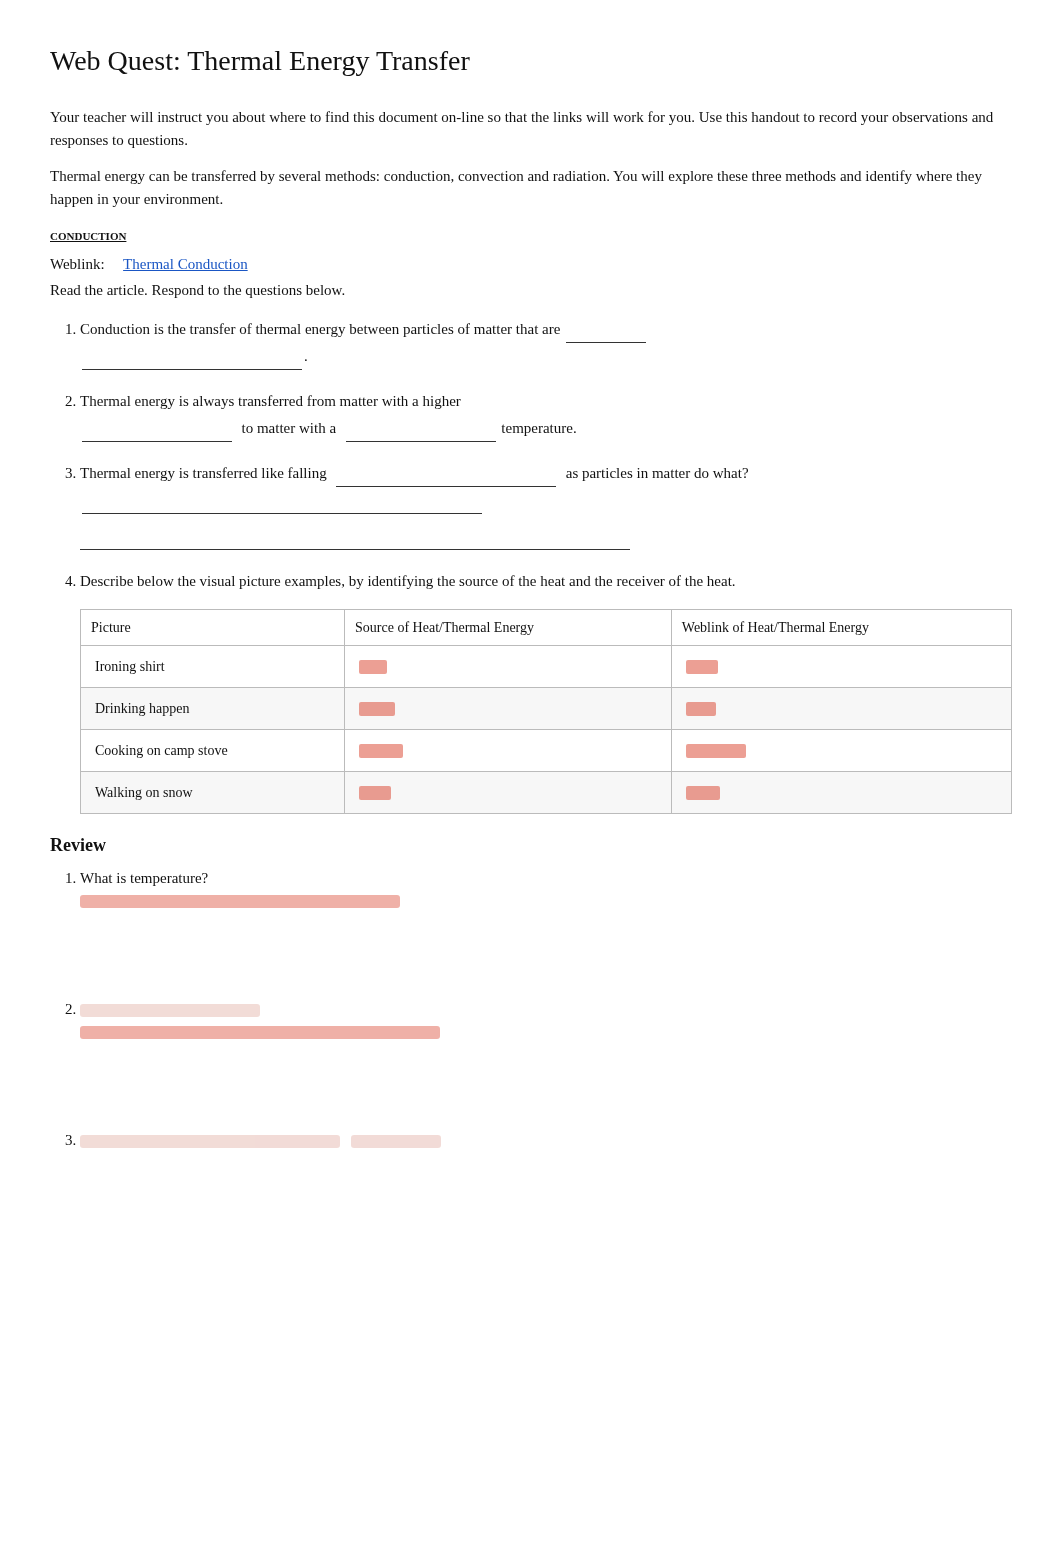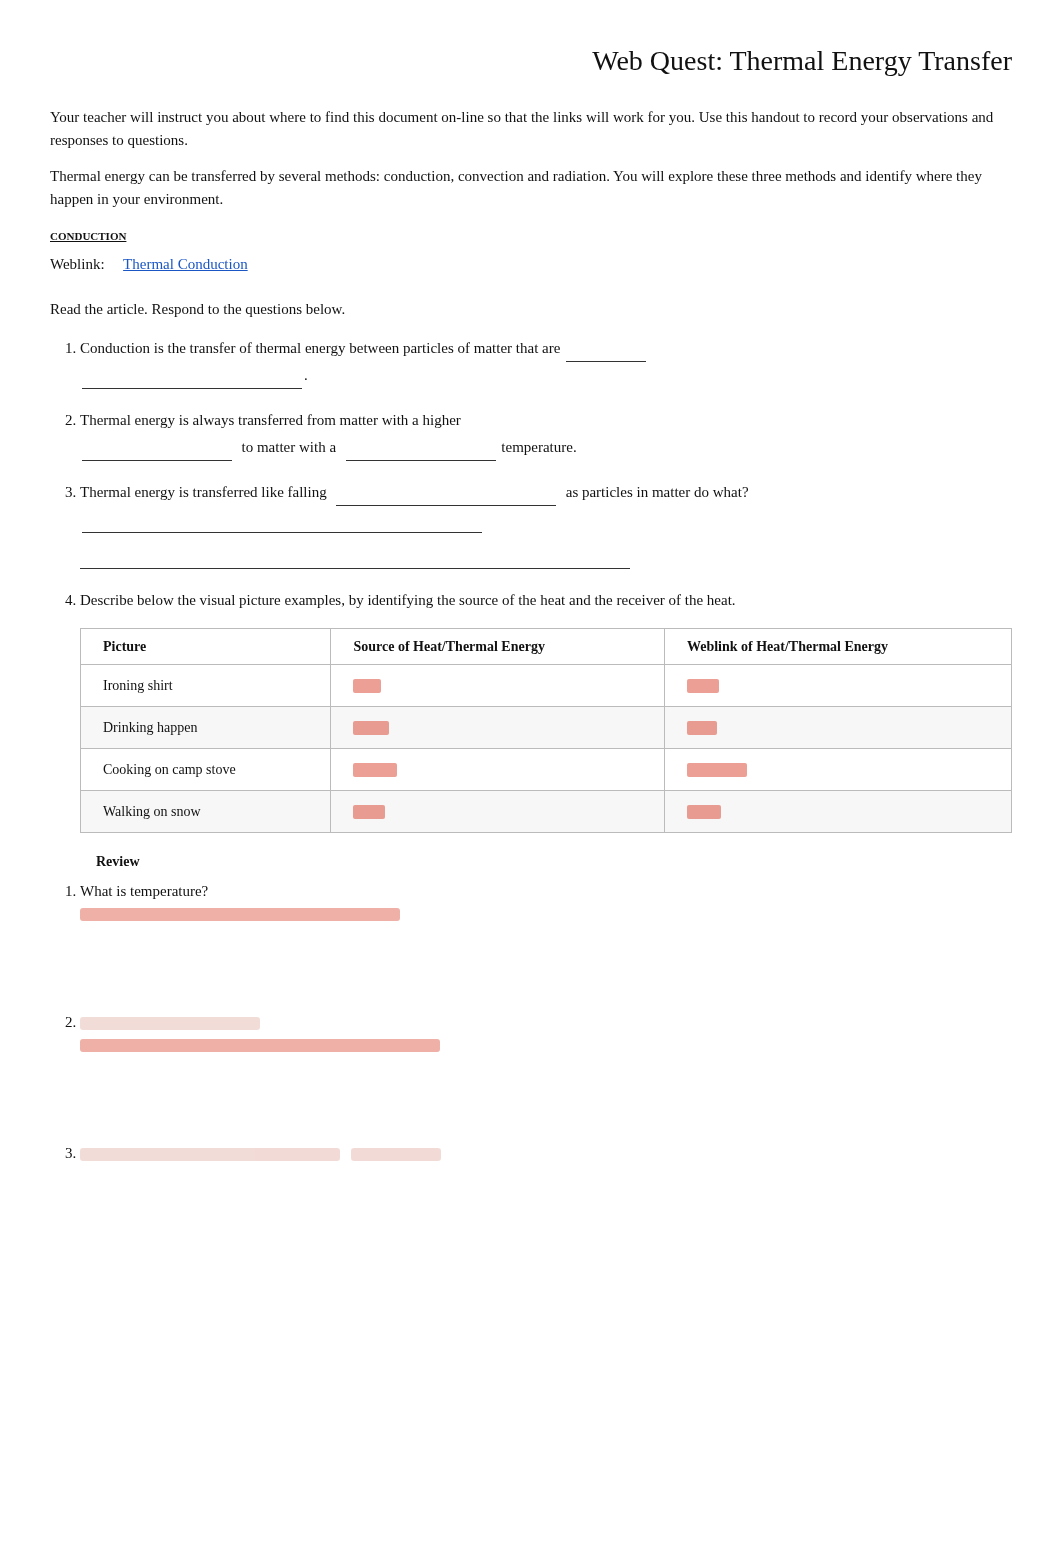--- a/index.html
+++ b/index.html
@@ -7,36 +7,36 @@
       font-family: Georgia, 'Times New Roman', serif;
       font-size: 15px;
       background: #fff;
       color: #111;
       padding: 40px 50px;
       max-width: 1062px;
       margin: 0 auto;
       line-height: 1.5;
     }
     h1 {
-      text-align: right;
+      text-align: left;
       font-size: 28px;
       font-weight: normal;
       margin-bottom: 24px;
       font-family: Georgia, serif;
     }
     .intro { margin-bottom: 14px; }
     .section-heading {
       font-weight: bold;
       font-size: 11px;
       margin-top: 18px;
       margin-bottom: 8px;
       text-decoration: underline;
     }
     .weblink-row {
-      margin-bottom: 23px;
+      margin-bottom: 4px;
     }
     .weblink-row a {
       color: #1a56c4;
       text-decoration: underline;
       font-size: 15px;
     }
     .read-article {
       margin-bottom: 14px;
     }
     ol {
@@ -69,49 +69,48 @@
     
     .heat-table {
       width: 100%;
       border-collapse: collapse;
       margin-top: 14px;
       margin-bottom: 18px;
       font-size: 14px;
     }
     .heat-table th {
       border: 1px solid #bbb;
-      padding: 7px 22px;
+      padding: 7px 10px;
       text-align: left;
-      font-weight: bold;
+      font-weight: normal;
       background: #fff;
     }
     .heat-table td {
       border: 1px solid #bbb;
-      padding: 10px 22px;
+      padding: 10px 14px;
       vertical-align: middle;
     }
     .heat-table tr:nth-child(even) {
       background: #f7f7f7;
     }
     .heat-table tr:nth-child(odd) {
       background: #fff;
     }
     .redacted-box {
       display: inline-block;
       height: 14px;
       border-radius: 2px;
       vertical-align: middle;
       background: rgba(220, 80, 60, 0.55);
     }
     .review-section { margin-top: 10px; }
     .review-label {
       font-weight: bold;
-      font-size: 14px;
+      font-size: 18px;
       margin-bottom: 8px;
-      margin-left: 46px;
     }
     .review-answer {
       display: block;
       width: 340px;
       height: 13px;
       border-radius: 3px;
       background: rgba(220, 80, 60, 0.45);
       margin: 6px 0 4px 0;
     }
     .review-answer.wide {

